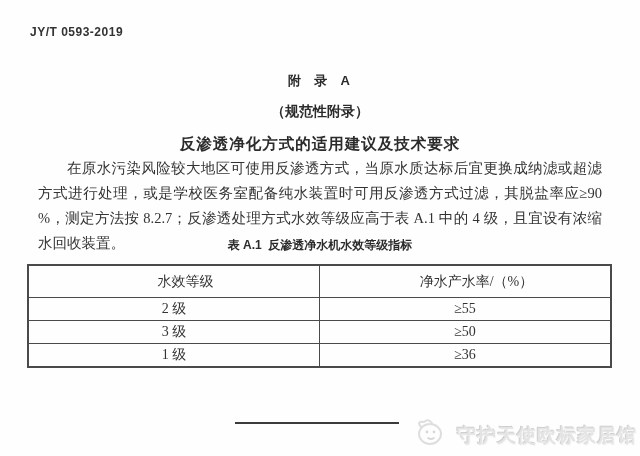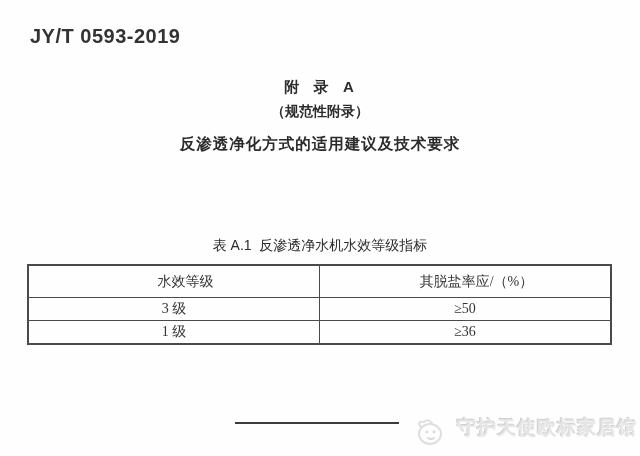--- a/index.html
+++ b/index.html
@@ -11,36 +11,36 @@
     font-family: "Liberation Serif", "DejaVu Serif", serif;
     color: #2e2e2e;
     overflow: hidden;
   }
   .doc-number {
     position: absolute;
     left: 30px;
     top: 25px;
     font-family: "Liberation Sans", "DejaVu Sans", sans-serif;
     font-weight: 700;
-    font-size: 20px;
+    font-size: 12px;
     letter-spacing: 0.5px;
     color: #333;
   }
   .center-line {
     position: absolute;
     left: 0;
     width: 100%;
     text-align: center;
     white-space: pre;
   }
   .appendix-title {
-    top: 78px;
+    top: 72px;
     font-family: "Liberation Sans", "DejaVu Sans", sans-serif;
     font-weight: 700;
-    font-size: 15px;
+    font-size: 13px;
     letter-spacing: 2px;
     color: #2b2b2b;
   }
   .appendix-subtitle {
     top: 103px;
     font-family: "Liberation Sans", "DejaVu Sans", sans-serif;
     font-weight: 700;
     font-size: 14px;
     color: #2b2b2b;
   }
@@ -59,22 +59,22 @@
     top: 156px;
     font-size: 14.5px;
     line-height: 25px;
     text-align: justify;
     text-indent: 2em;
     color: #333;
   }
   .table-caption {
     top: 237px;
     font-family: "Liberation Sans", "DejaVu Sans", sans-serif;
-    font-weight: 400;
-    font-size: 14px;
+    font-weight: 700;
+    font-size: 12px;
     color: #2b2b2b;
   }
   table.efficiency {
     position: absolute;
     left: 27px;
     top: 264px;
     width: 585px;
     border-collapse: collapse;
     table-layout: fixed;
     font-size: 14px;
@@ -97,21 +97,21 @@
     top: 422px;
     width: 164px;
     height: 2px;
     background: #3b3b3b;
   }
   .watermark {
     position: absolute;
     right: 3px;
     top: 415px;
     display: flex;
-    align-items: flex-start;
+    align-items: flex-end;
     gap: 11px;
   }
   .watermark-logo { width: 34px; height: 34px; }
   .watermark-text {
     font-family: "Liberation Sans", "DejaVu Sans", sans-serif;
     font-weight: 700;
     font-size: 19px;
     color: #e4e4e4;
     letter-spacing: 1px;
     text-shadow: 1px 1px 0 #f9f9f9, -1px -1px 0 #cfcfcf;
@@ -124,31 +124,36 @@
 <div class="page">
 
   <div class="doc-number">JY/T 0593-2019</div>
 
   <div class="center-line appendix-title">附  录  A</div>
 
   <div class="center-line appendix-subtitle">（规范性附录）</div>
 
   <div class="center-line appendix-heading">反渗透净化方式的适用建议及技术要求</div>
 
+  <div class="body-paragraph">在原水污染风险较大地区可使用反渗透方式，当原水质达标后宜更换成纳滤或超滤方式进行处理，或是学校医务室配备纯水装置时可用反渗透方式过滤，其脱盐率应≥90 %，测定方法按 8.2.7；反渗透处理方式水效等级应高于表 A.1 中的 4 级，且宜设有浓缩水回收装置。</div>
 
   <div class="center-line table-caption">表 A.1  反渗透净水机水效等级指标</div>
 
   <table class="efficiency">
     <thead>
       <tr>
         <th>水效等级</th>
-        <th>其脱盐率应/（%）</th>
+        <th>净水产水率/（%）</th>
       </tr>
     </thead>
     <tbody>
+      <tr>
+        <td>2 级</td>
+        <td>≥55</td>
+      </tr>
       <tr>
         <td>3 级</td>
         <td>≥50</td>
       </tr>
       <tr>
         <td>1 级</td>
         <td>≥36</td>
       </tr>
     </tbody>
   </table>

